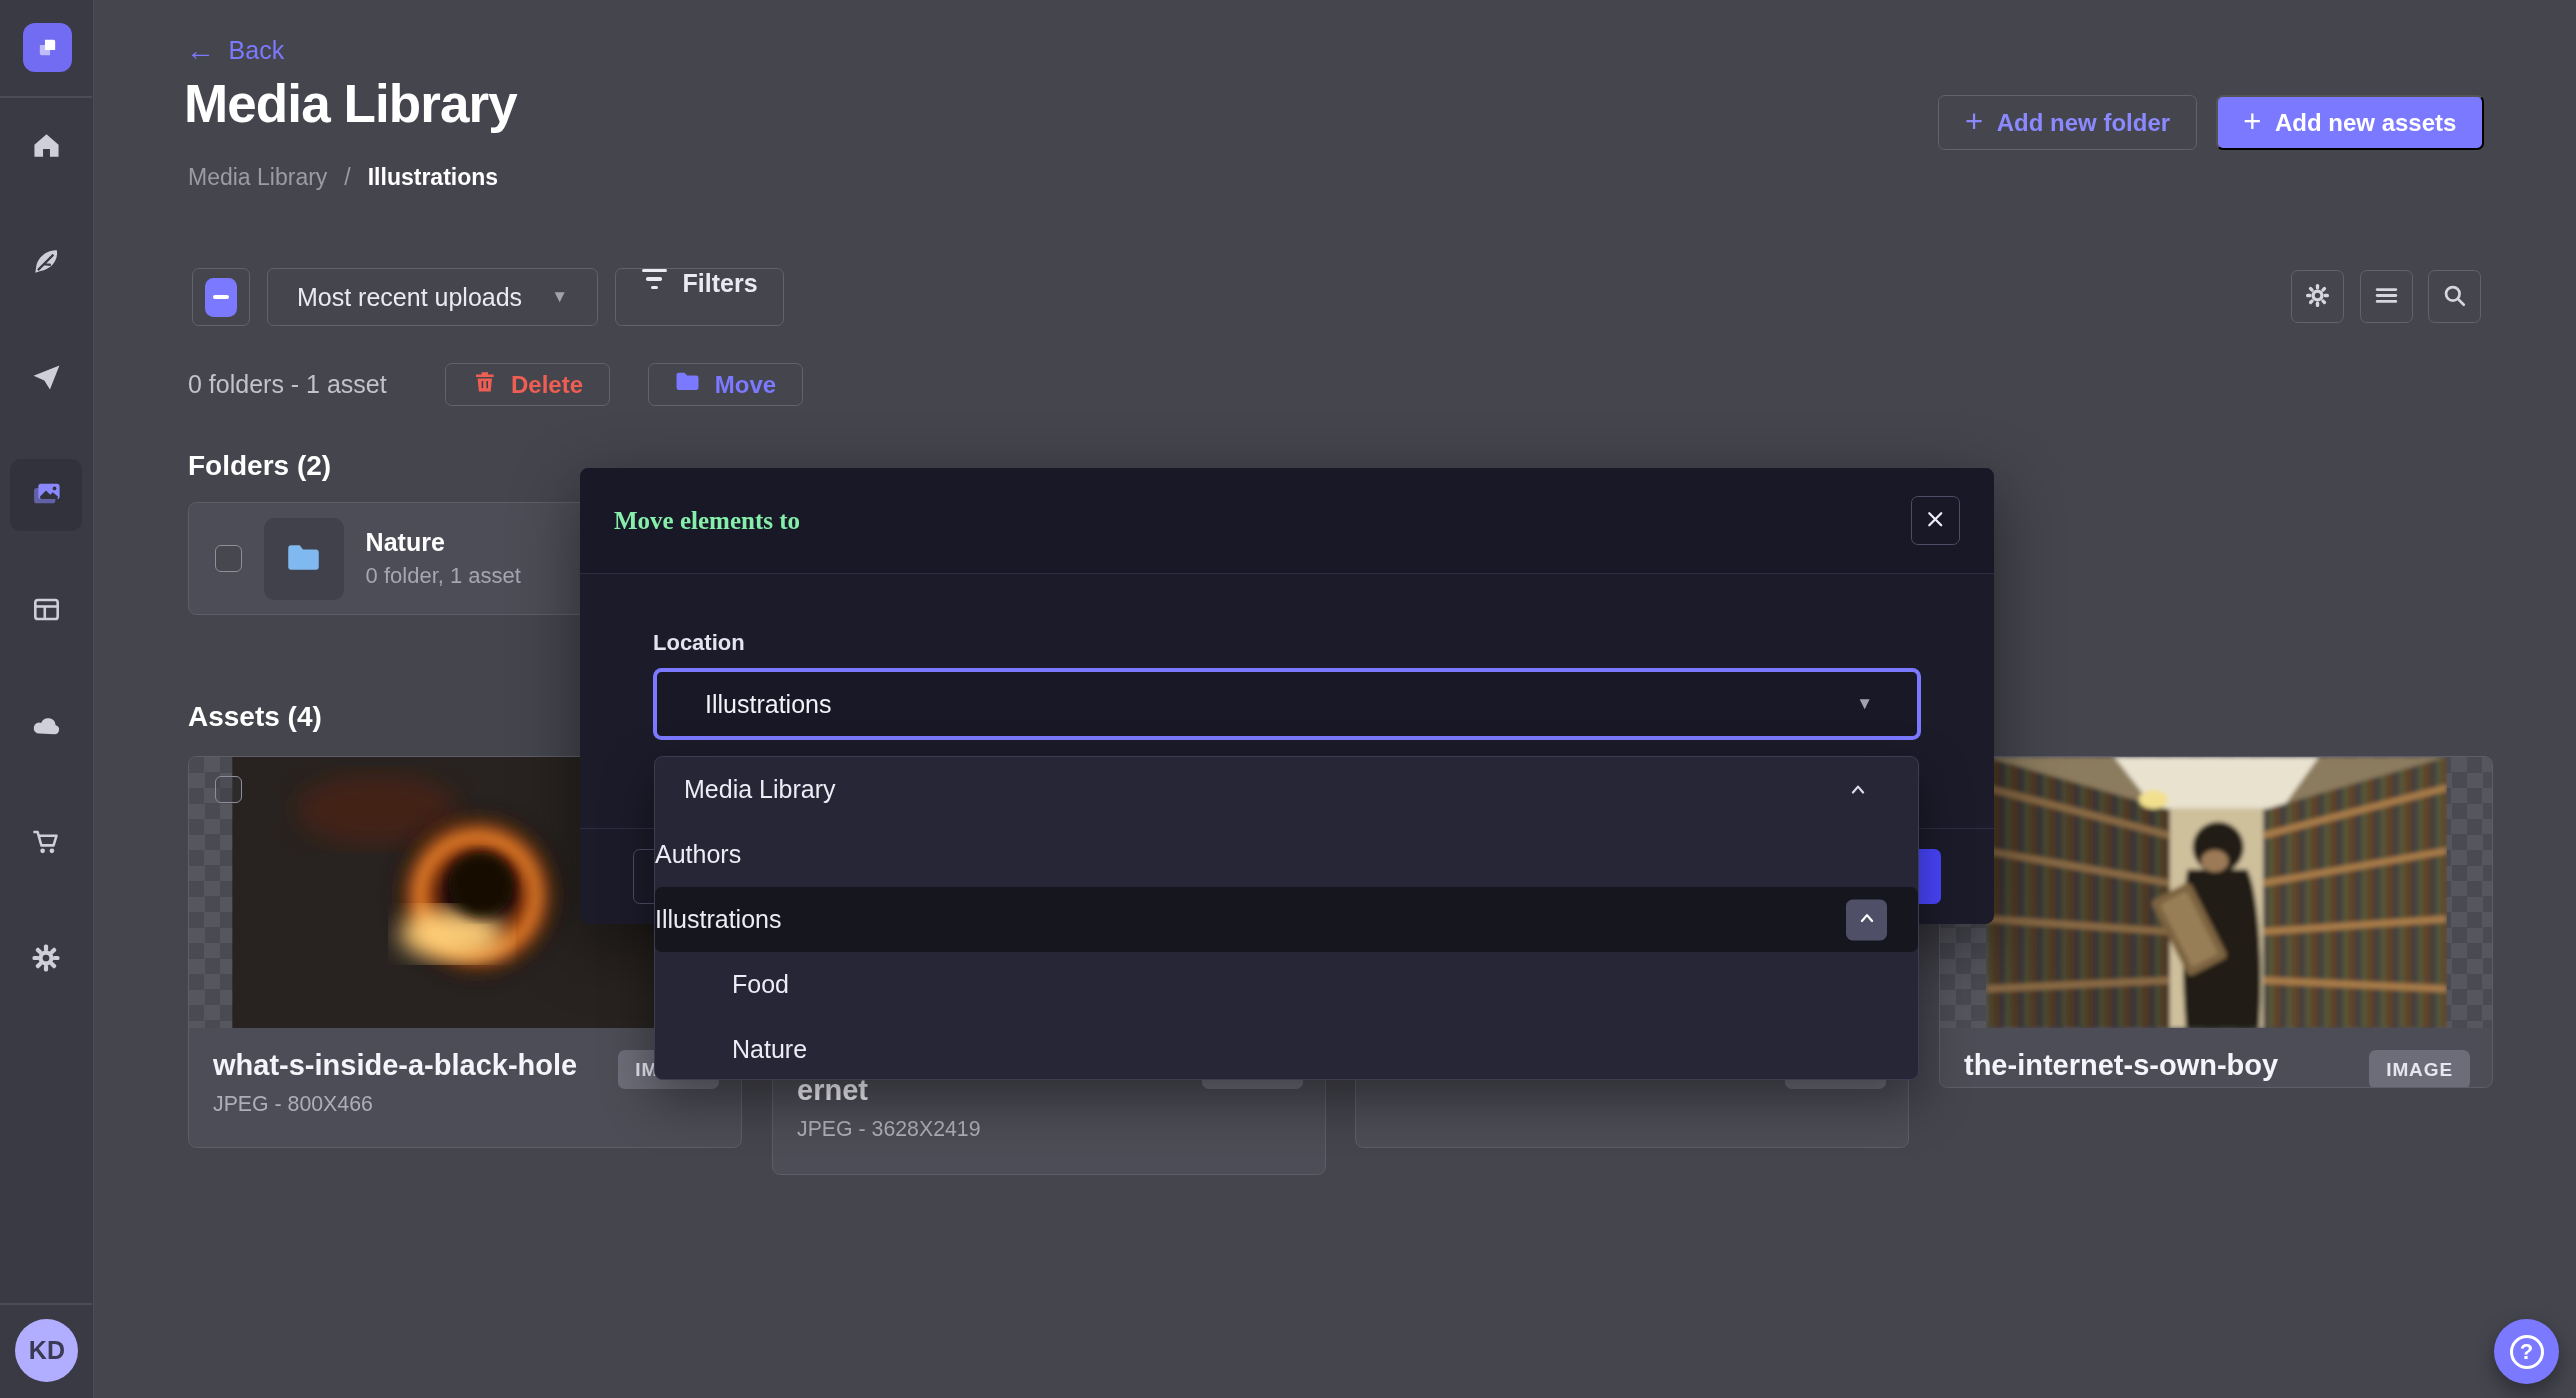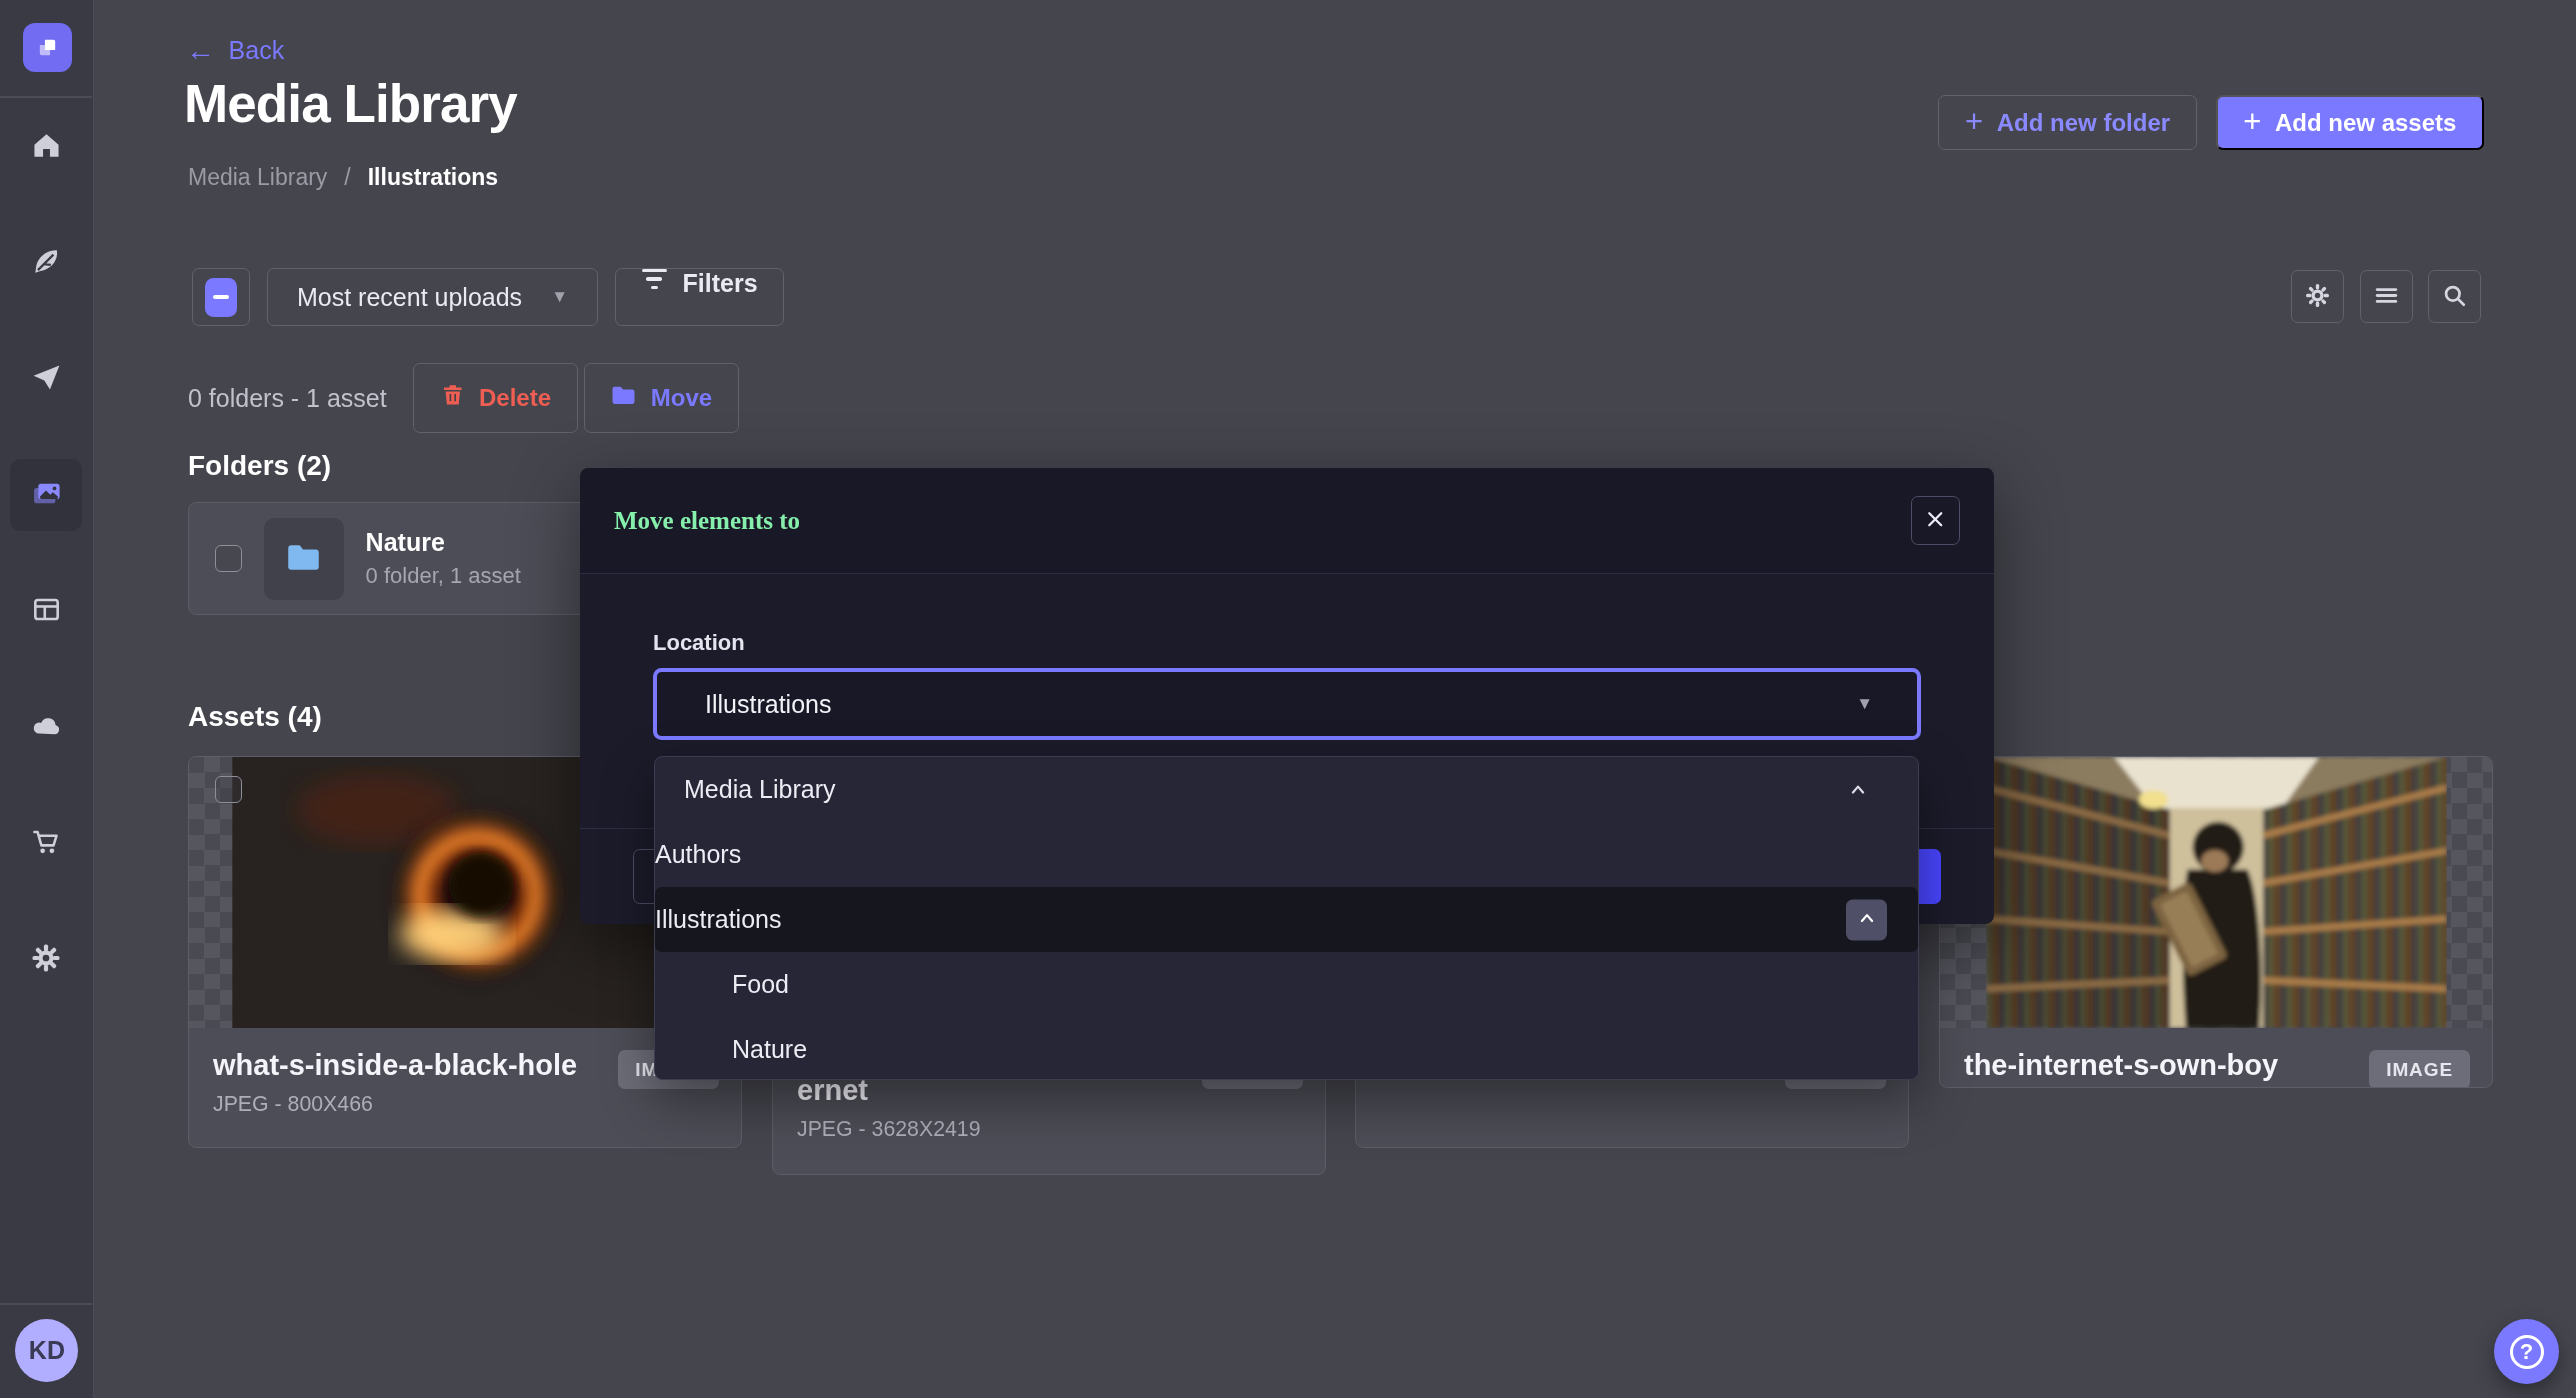--- a/index.html
+++ b/index.html
@@ -36,23 +36,23 @@
   .sort { height:58px; border:1.7px solid #62626c; border-radius:6.8px; display:flex; align-items:center; gap:29px; padding:0 29px; color:#eaeaf2; font-size:25px; cursor:pointer; }
   .sort .caret { color:#a2a2ae; font-size:17px; }
   .filters { height:58px; border:1.7px solid #62626c; border-radius:6.8px; display:flex; align-items:flex-start; gap:15.4px; padding:0 25.6px; color:#eaeaf2; font-size:25px; font-weight:700; cursor:pointer; }
   .f-ico { display:flex; flex-direction:column; gap:5.1px; align-items:center; }
   .f-ico i { display:block; height:3.4px; border-radius:1.7px; background:#eaeaf2; }
   .f-ico i:nth-child(1){width:25.6px}.f-ico i:nth-child(2){width:16px}.f-ico i:nth-child(3){width:7.7px}
   .view-actions { position:absolute; right:95px; top:270px; display:flex; gap:15.4px; }
   .icon-btn { width:53px; height:53px; border:1.7px solid #62626c; border-radius:6.8px; display:flex; align-items:center; justify-content:center; cursor:pointer; }
 
   
-  .sel-row { position:absolute; left:188px; top:363px; display:flex; align-items:center; gap:6px; }
+  .sel-row { position:absolute; left:188px; top:363px; display:flex; align-items:center; gap:38px; }
   .sel-row .summary { font-size:25px; color:#c2c2cc; margin-right:20.5px; }
-  .btn-sm { height:70px; border:1.7px solid #62626c; border-radius:6.8px; background:transparent; display:inline-flex; align-items:center; gap:13.6px; padding:0 25.6px; font-size:24px; font-weight:700; cursor:pointer; }
+  .btn-sm { height:43px; border:1.7px solid #62626c; border-radius:6.8px; background:transparent; display:inline-flex; align-items:center; gap:13.6px; padding:0 25.6px; font-size:24px; font-weight:700; cursor:pointer; }
   .btn-sm.danger { color:#ee5e52; }
   .btn-sm.accent { color:#7b79ff; }
 
   
   .sec-h { position:absolute; font-size:28px; font-weight:700; color:#ffffff; }
   .folders-h { left:188px; top:450px; }
   .assets-h { left:188px; top:701px; }
 
   .folder-card { position:absolute; left:188px; top:502px; width:554px; height:113px; background:#4d4d57; border:1.7px solid #5e5e68; border-radius:8.5px; display:flex; align-items:center; gap:22px; padding:0 25.6px; cursor:pointer; }
   .checkbox { width:27px; height:27px; border:1.7px solid #8f8f9b; border-radius:6px; background:rgba(60,60,70,.35); cursor:pointer; flex:none; }

